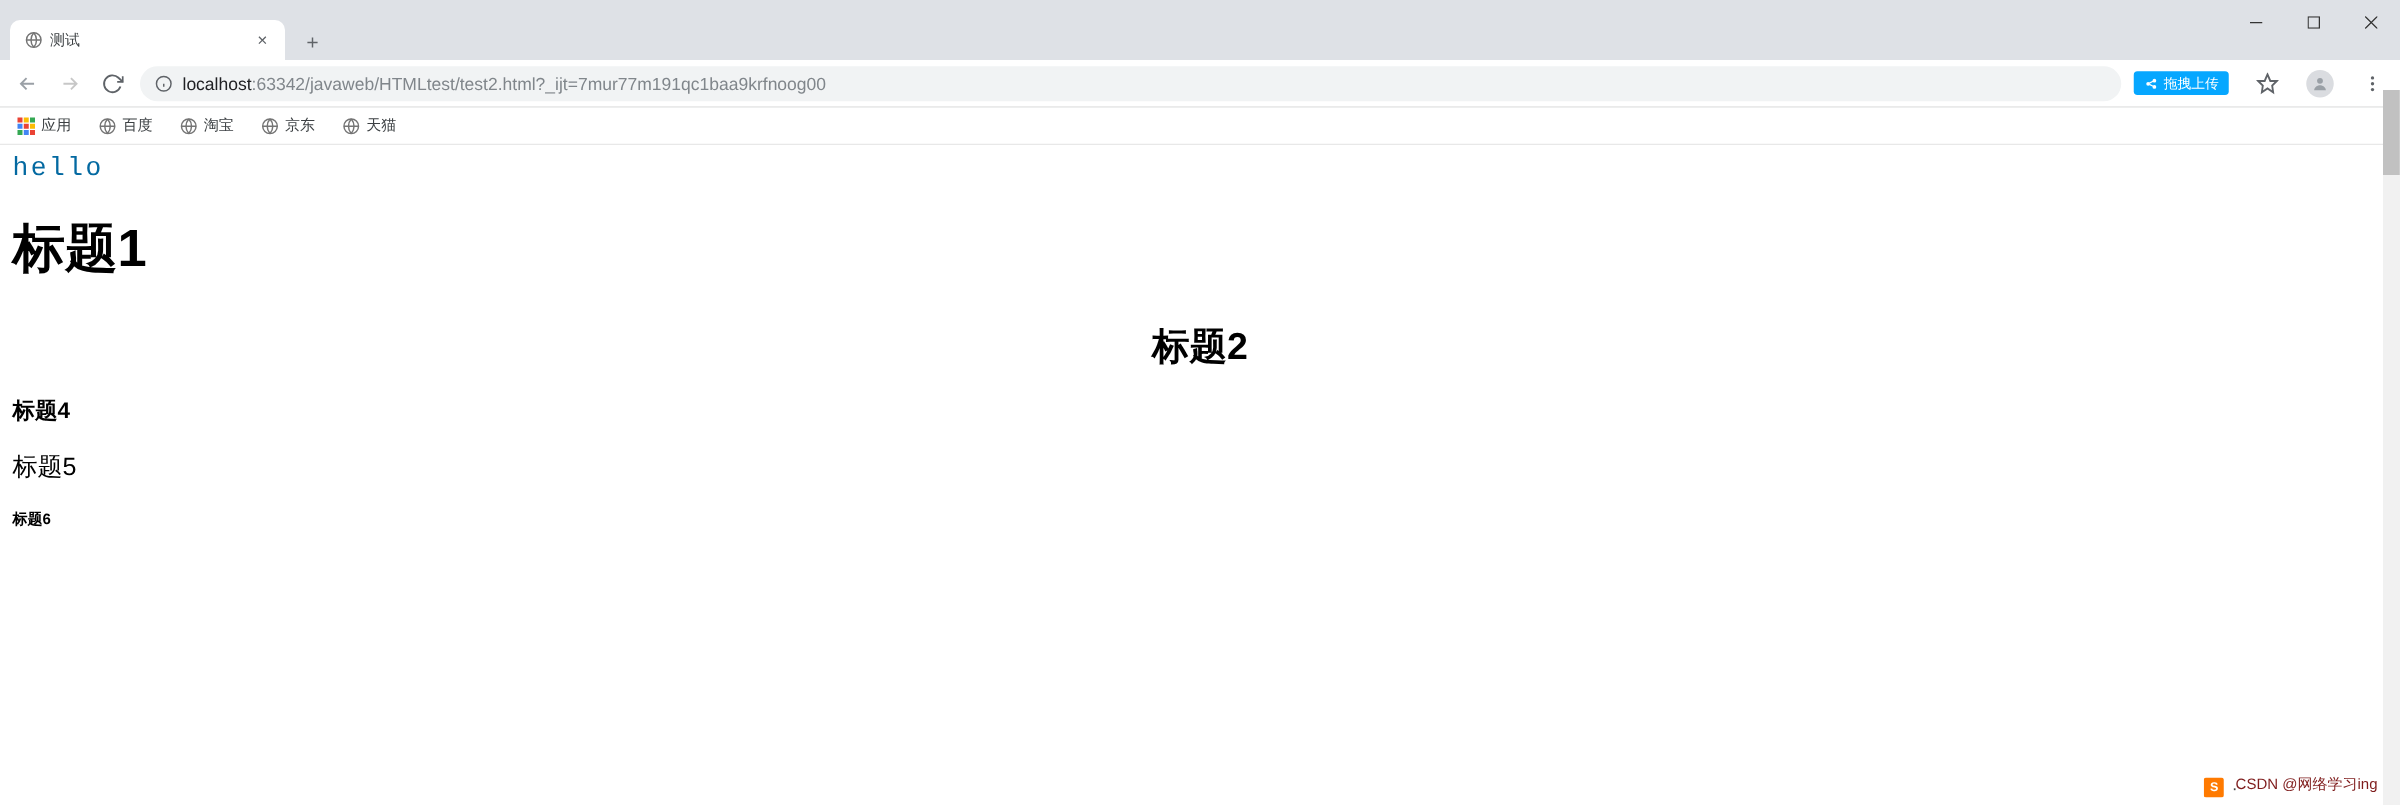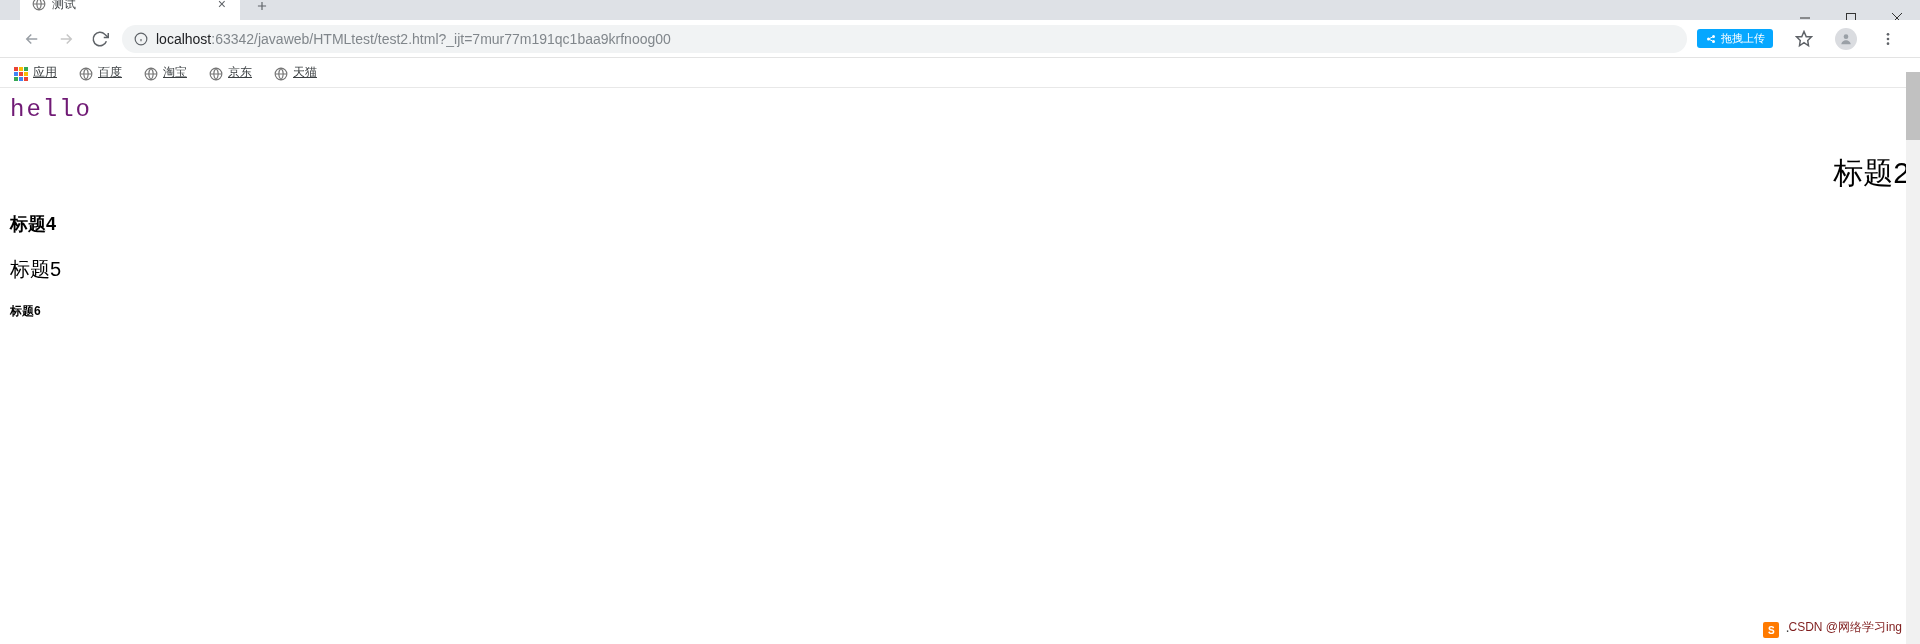--- a/index.html
+++ b/index.html
@@ -2,59 +2,59 @@
 <html><head>
 <meta charset="utf-8">
 <style>
   * { box-sizing: border-box; }
   html, body { margin: 0; padding: 0; height: 100%; font-family: Arial, "Microsoft YaHei", sans-serif; }
   body { background: #fff; }
 
   
   .browser-chrome { background: #dee1e6; user-select: none; }
 
-  .tab-strip { display: flex; align-items: flex-end; height: 20px; padding-left: 8px; position: relative; margin-left: 12px; }
+  .tab-strip { display: flex; align-items: flex-end; height: 48px; padding-left: 8px; position: relative; }
   .tab {
     display: flex; align-items: center; gap: 6px;
     background: #fff; height: 32px; padding: 0 12px;
     border-top-left-radius: 8px; border-top-right-radius: 8px;
     min-width: 220px; font-size: 12px; color: #3c4043;
   }
   .tab .favicon { width: 14px; height: 14px; display: flex; align-items: center; justify-content: center; }
   .tab .title { flex: 1; white-space: nowrap; overflow: hidden; }
   .tab .close { font-size: 14px; color: #5f6368; padding: 0 2px; cursor: pointer; }
   .new-tab { width: 28px; height: 28px; margin-left: 8px; display:flex; align-items:center; justify-content:center; color:#5f6368; cursor:pointer; border-radius:50%; }
   .window-controls { position: absolute; right: 0; top: 0; display: flex; height: 36px; }
   .win-btn { width: 46px; display:flex; align-items:center; justify-content:center; font-size:12px; color:#333; cursor:pointer; }
 
-  .toolbar { display: flex; align-items: center; height: 38px; background: #fff; padding: 0 20px; gap: 10px; border-bottom: 1px solid #e3e3e3; position:relative; }
+  .toolbar { display: flex; align-items: center; height: 38px; background: #fff; padding: 0 10px; gap: 10px; border-bottom: 1px solid #e3e3e3; position:relative; }
   .nav-btn { width: 24px; height: 24px; display:flex; align-items:center; justify-content:center; color:#9aa0a6; cursor:pointer; }
   .nav-btn.enabled { color:#5f6368; }
   .omnibox { flex: 1; height: 28px; background: #f1f3f4; border-radius: 14px; display:flex; align-items:center; padding: 0 12px; gap: 8px; font-size: 14px; color:#5f6368; }
   .omnibox .url { color:#202124; }
   .omnibox .url .dim { color:#80868b; }
   .right-icons { display:flex; align-items:center; gap:19px; }
   .ext-badge { background:#06a7ff; color:#fff; font-size:11px; padding:2px 8px; border-radius:3px; display:flex; gap:4px; align-items:center; cursor:pointer; }
   .icon-btn { width:24px;height:24px;display:flex;align-items:center;justify-content:center;color:#5f6368;cursor:pointer; }
   .avatar { width:22px;height:22px;border-radius:50%;background:#dadce0;display:flex;align-items:center;justify-content:center;cursor:pointer; }
 
   .bookmarks { display:flex; align-items:center; height:30px; background:#fff; padding:0 14px; gap:22px; font-size:12px; color:#3c4043; border-bottom:1px solid #e8e8e8; }
-  .bm { display:flex; align-items:flex-end; gap:5px; cursor:pointer; white-space:nowrap;text-decoration:underline; }
+  .bm { display:flex; align-items:center; gap:5px; cursor:pointer; white-space:nowrap; }
   .apps-icon { width:14px; height:14px; display:grid; grid-template-columns:repeat(3,1fr); grid-template-rows:repeat(3,1fr); gap:1px; }
   .apps-icon span:nth-child(1){background:#ea4335;} .apps-icon span:nth-child(2){background:#fbbc04;}
   .apps-icon span:nth-child(3){background:#34a853;} .apps-icon span:nth-child(4){background:#4285f4;}
   .apps-icon span:nth-child(5){background:#ea4335;} .apps-icon span:nth-child(6){background:#fbbc04;}
   .apps-icon span:nth-child(7){background:#34a853;} .apps-icon span:nth-child(8){background:#4285f4;}
   .apps-icon span:nth-child(9){background:#ea4335;}
 
   
   .viewport { position: relative; padding: 8px 10px 20px; font-family: "Microsoft YaHei", Arial, sans-serif; }
-  .hello { color: #701a75; font-family: "Courier New", monospace; font-size: 24px; letter-spacing: 2px; margin: 0 0 12px; }
+  .hello { color: #0369a1; font-family: "Courier New", monospace; font-size: 21px; letter-spacing: 2px; margin: 0 0 12px; }
   .h1 { font-size: 42px; font-weight: 700; margin: 24px 0 16px; }
-  .h2 { font-size: 30px; font-weight: 400; margin: 30px 0 18px; text-align:right; }
+  .h2 { font-size: 30px; font-weight: 700; margin: 30px 0 18px; text-align:center; }
   .h3 { font-size: 22px; font-weight: 700; margin: 30px 0 16px; text-align:right; }
   .h4 { font-size: 18px; font-weight: 700; margin: 18px 0 13px; }
   .h5 { font-size: 20px; font-weight: 400; margin: 20px 0 12px; }
   .h6 { font-size: 12px; font-weight: 700; margin: 20px 0 10px; }
 
   .scrollbar { position:fixed; right:0; top:72px; bottom:0; width:14px; background:#f1f1f1; }
   .scroll-thumb { position:absolute; top:0; width:100%; height:68px; background:#c1c1c1; border-radius:0; }
 
   .watermark { position:fixed; right:18px; bottom:8px; font-size:12px; color:#7f1d1d; }
   .ime { position:fixed; right:130px; bottom:6px; display:flex; align-items:center; gap:6px; font-size:14px; color:#444; }
@@ -204,20 +204,21 @@
           <circle cx="12" cy="12" r="10"></circle>
           <path d="M2 12h20M12 2a15 15 0 010 20M12 2a15 15 0 000 20"></path>
         </svg>
       <span>天猫</span>
     </div>
   </div>
 </div>
 
 <div class="viewport">
   <p class="hello">hello</p>
+  <h1 class="h1">标题1</h1>
   <h2 class="h2">标题2</h2>
   <h4 class="h4">标题4</h4>
   <h5 class="h5">标题5</h5>
   <h6 class="h6">标题6</h6>
 </div>
 
 <div class="scrollbar">
   <div class="scroll-thumb"></div>
 </div>
 

